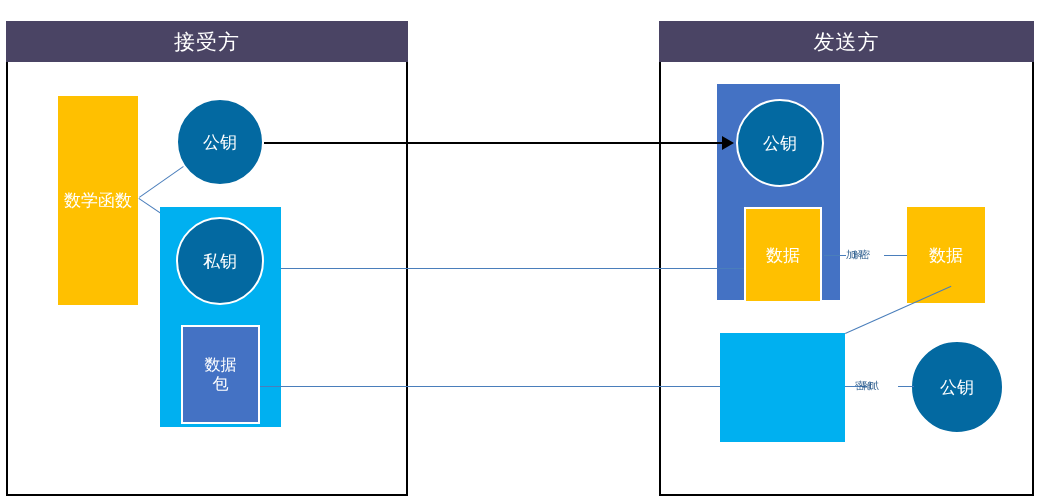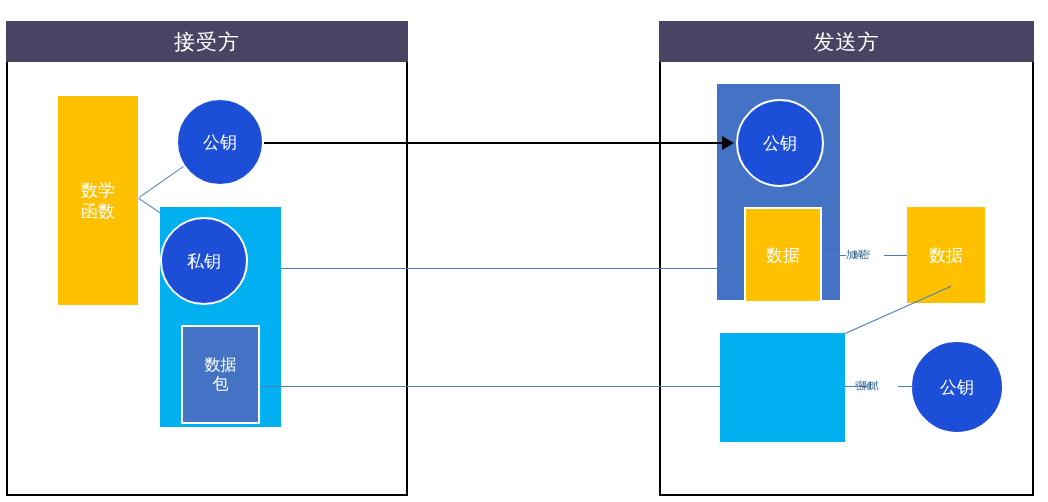--- a/index.html
+++ b/index.html
@@ -46,21 +46,21 @@
     align-items: center;
     justify-content: center;
     text-align: center;
     color: #ffffff;
     line-height: 1.18;
   }
   .rect-yellow { background: #FFC000; }
   .rect-cyan   { background: #00B0F0; }
   .rect-blue   { background: #4472C4; border: 2px solid #ffffff; }
   .circle-green {
-    background: #1d4ed8;
+    background: #0369a1;
     border: 2px solid #ffffff;
     border-radius: 50%;
   }
 
   .t16 { font-size: 16px; }
   .t17 { font-size: 17px; }
 
   
   .line {
     position: absolute;
@@ -104,35 +104,35 @@
 </head>
 <body>
 
 <div id="canvas">
 
   <div class="panel-body" style="left:6px; top:60px; width:402px; height:436px;"></div>
   <div class="panel-header" style="left:6px; top:21px; width:402px; height:41px;">
     <span>接受方</span>
   </div>
 
-  <div class="shape rect-yellow t17" style="left:58px; top:96px; width:80px; height:209px; flex-direction:column;">
+  <div class="shape rect-yellow t17" style="left:58px; top:96px; width:80px; height:209px; ">
     <span>数学</span>
     <span>函数</span>
   </div>
 
   <div class="diag" style="left:139px; top:197px; width:58px; transform:rotate(-35deg);"></div>
   <div class="diag" style="left:139px; top:198px; width:56px; transform:rotate(34deg);"></div>
 
   <div class="shape circle-green t17" style="left:176px; top:98px; width:88px; height:88px;">
     <span>公钥</span>
   </div>
 
   <div class="shape rect-cyan" style="left:160px; top:207px; width:121px; height:220px;"></div>
 
-  <div class="shape circle-green t17" style="left:160px; top:217px; width:88px; height:88px;">
+  <div class="shape circle-green t17" style="left:176px; top:217px; width:88px; height:88px;">
     <span>私钥</span>
   </div>
 
   <div class="shape rect-blue t16" style="left:181px; top:325px; width:79px; height:99px; flex-direction:column;">
     <span>数据</span>
     <span>包</span>
   </div>
 
   <div class="panel-body" style="left:659px; top:60px; width:375px; height:436px;"></div>
   <div class="panel-header" style="left:659px; top:21px; width:375px; height:41px;align-items:center;">

